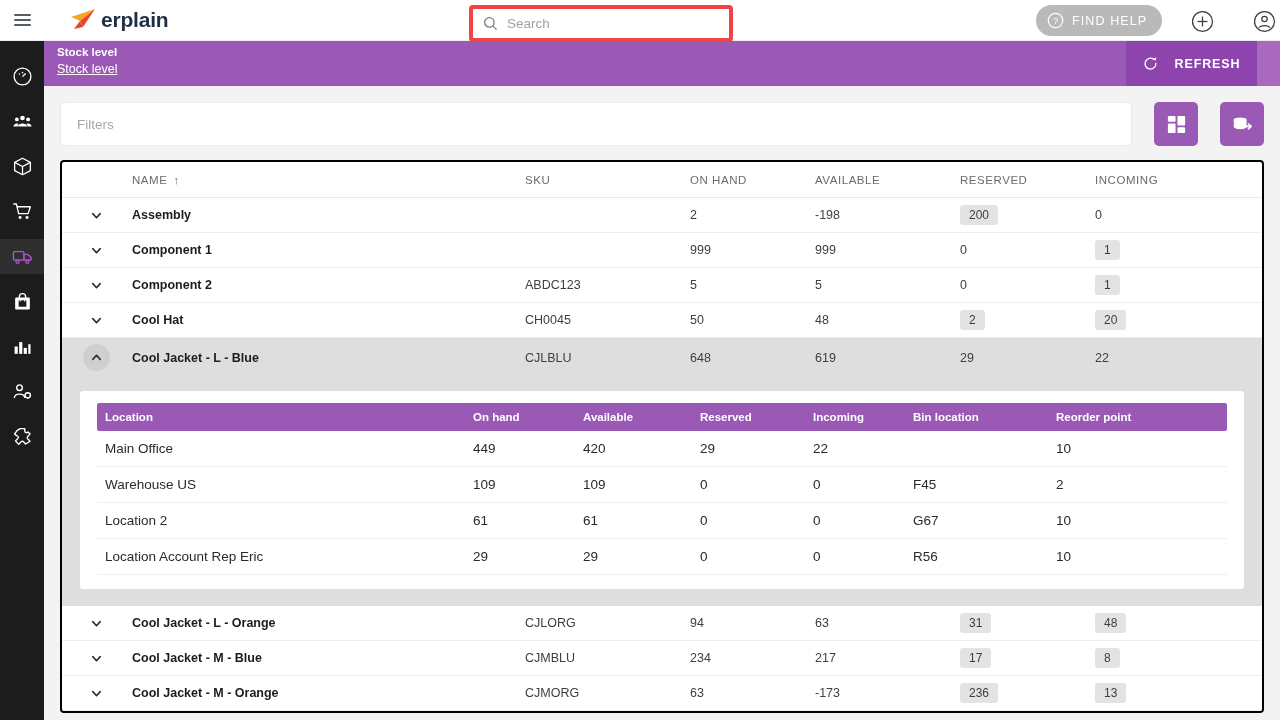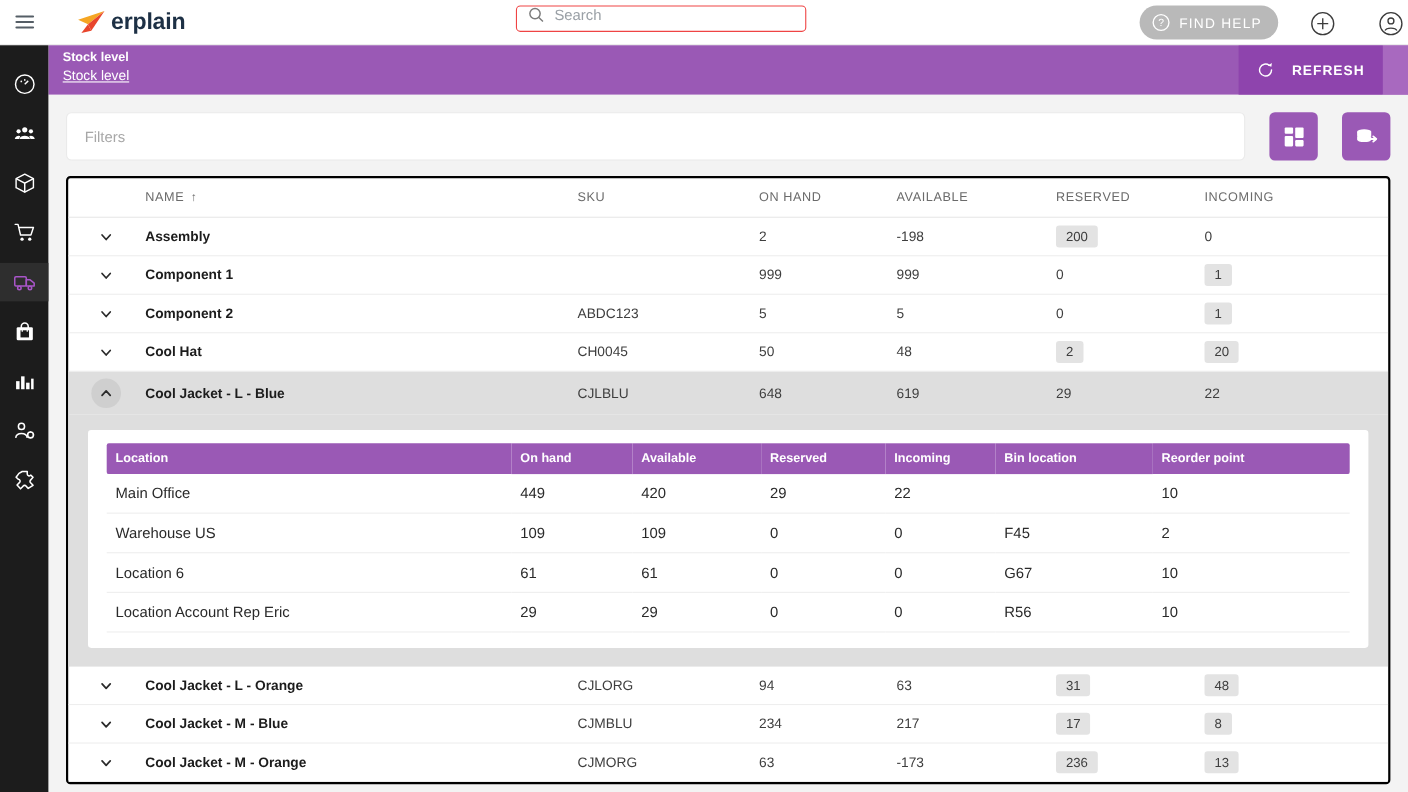--- a/index.html
+++ b/index.html
@@ -18,32 +18,32 @@
     border-bottom: 1px solid #ececec;
     z-index: 20;
   }
   .hamburger {
     width: 44px; height: 41px;
     display: flex; flex-direction: column; align-items: center; justify-content: center;
     gap: 3px; cursor: pointer;
   }
   .hamburger i { display: block; width: 17px; height: 2px; background: #555e66; border-radius: 1px; }
 
-  .logo-wrap { display: flex; align-items: center; margin-left: 25px; gap: 4px; }
+  .logo-wrap { display: flex; margin-left: 25px; gap: 4px; }
   .logo-mark { width: 28px; height: 22px; }
   .logo-text {
     font-size: 21px; color: #1d3045; font-weight: 600; letter-spacing: -0.2px;
   }
 
   .search-box {
     position: absolute; left: 469px; top: 5px;
-    width: 264px; height: 24px;
-    border: 1px solid #ef4444; border-radius: 4px;
+    width: 264px; height: 37px;
+    border: 4px solid #ef4444; border-radius: 4px;
     background: #fff;
-    display: flex; padding: 0 10px; gap: 9px;
+    display: flex; align-items: center; padding: 0 10px; gap: 9px;
   }
   .search-box .ph { font-size: 13.5px; color: #9aa0a6; }
 
   .find-help {
     position: absolute; left: 1036px; top: 5px;
     height: 31px; padding: 0 15px 0 11px;
     background: #b9b9b9; border-radius: 16px;
     display: flex; align-items: center; gap: 8px;
     cursor: pointer;
   }
@@ -471,21 +471,21 @@
             <tr>
               <td>Warehouse US</td>
               <td>109</td>
               <td>109</td>
               <td>0</td>
               <td>0</td>
               <td>F45</td>
               <td>2</td>
             </tr>
             <tr>
-              <td>Location 6</td>
+              <td>Location 2</td>
               <td>61</td>
               <td>61</td>
               <td>0</td>
               <td>0</td>
               <td>G67</td>
               <td>10</td>
             </tr>
             <tr>
               <td>Location Account Rep Eric</td>
               <td>29</td>

